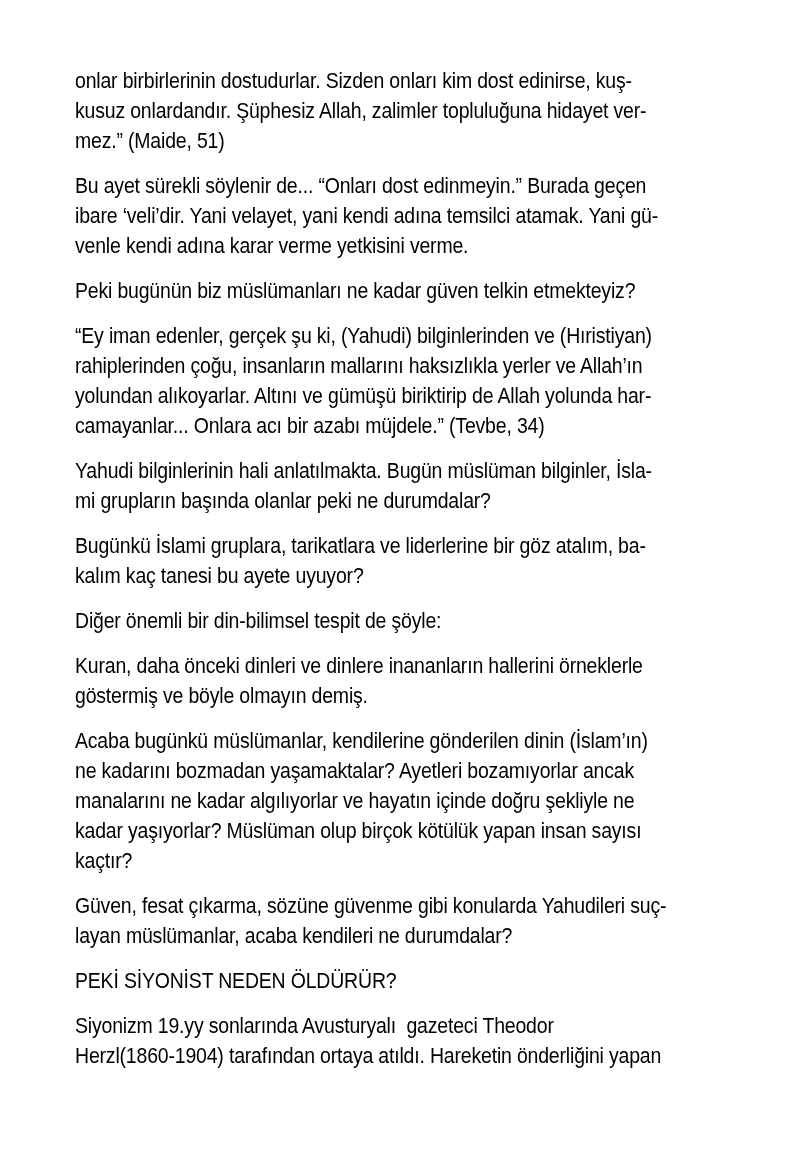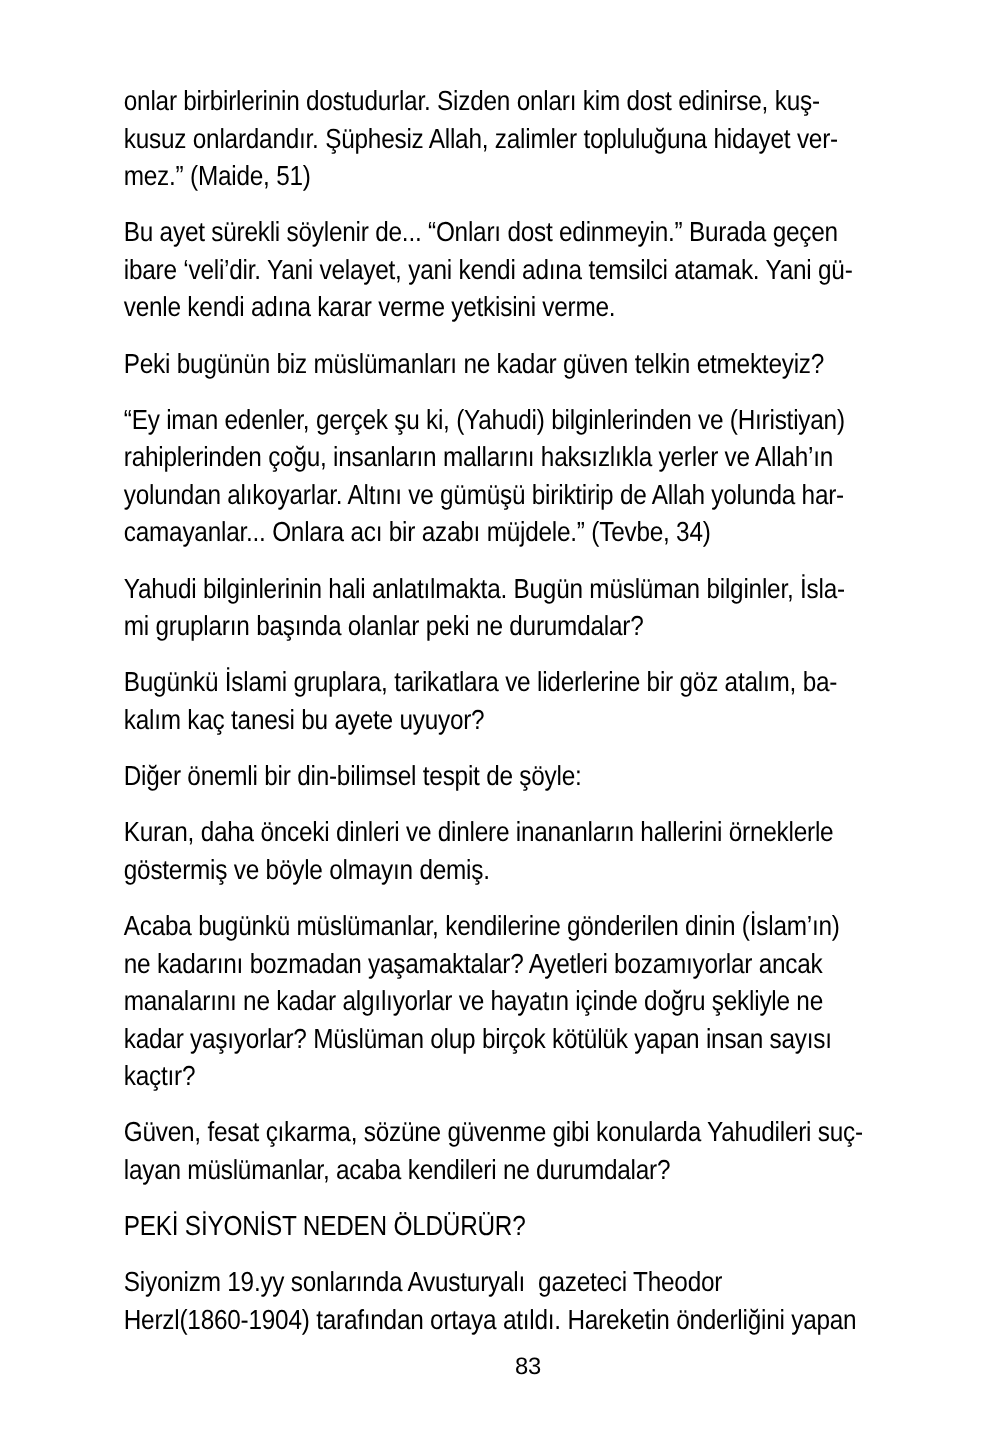--- a/index.html
+++ b/index.html
@@ -12,21 +12,20 @@
     background: #ffffff;
     overflow: hidden;
     position: relative;
     font-family: "Liberation Sans", sans-serif;
     color: #000000;
   }
   .page {
     position: absolute;
     inset: 0;
     background: #ffffff;
-    margin-left: 24px;
   }
   .text-block {
     position: absolute;
     left: 75px;
     top: 66px;
     transform: scaleX(0.885);
     transform-origin: top left;
     width: 760px;
   }
   .text-block p {
@@ -80,14 +79,13 @@
 ne kadarını bozmadan yaşamaktalar? Ayetleri bozamıyorlar ancak
 manalarını ne kadar algılıyorlar ve hayatın içinde doğru şekliyle ne
 kadar yaşıyorlar? Müslüman olup birçok kötülük yapan insan sayısı
 kaçtır?</p>
     <p>Güven, fesat çıkarma, sözüne güvenme gibi konularda Yahudileri suç-
 layan müslümanlar, acaba kendileri ne durumdalar?</p>
     <p class="heading">PEKİ SİYONİST NEDEN ÖLDÜRÜR?</p>
     <p>Siyonizm 19.yy sonlarında Avusturyalı  gazeteci Theodor
 Herzl(1860-1904) tarafından ortaya atıldı. Hareketin önderliğini yapan</p>
   </div>
-  <div class="page-number">83</div>
 </div>
 
 </body></html>

